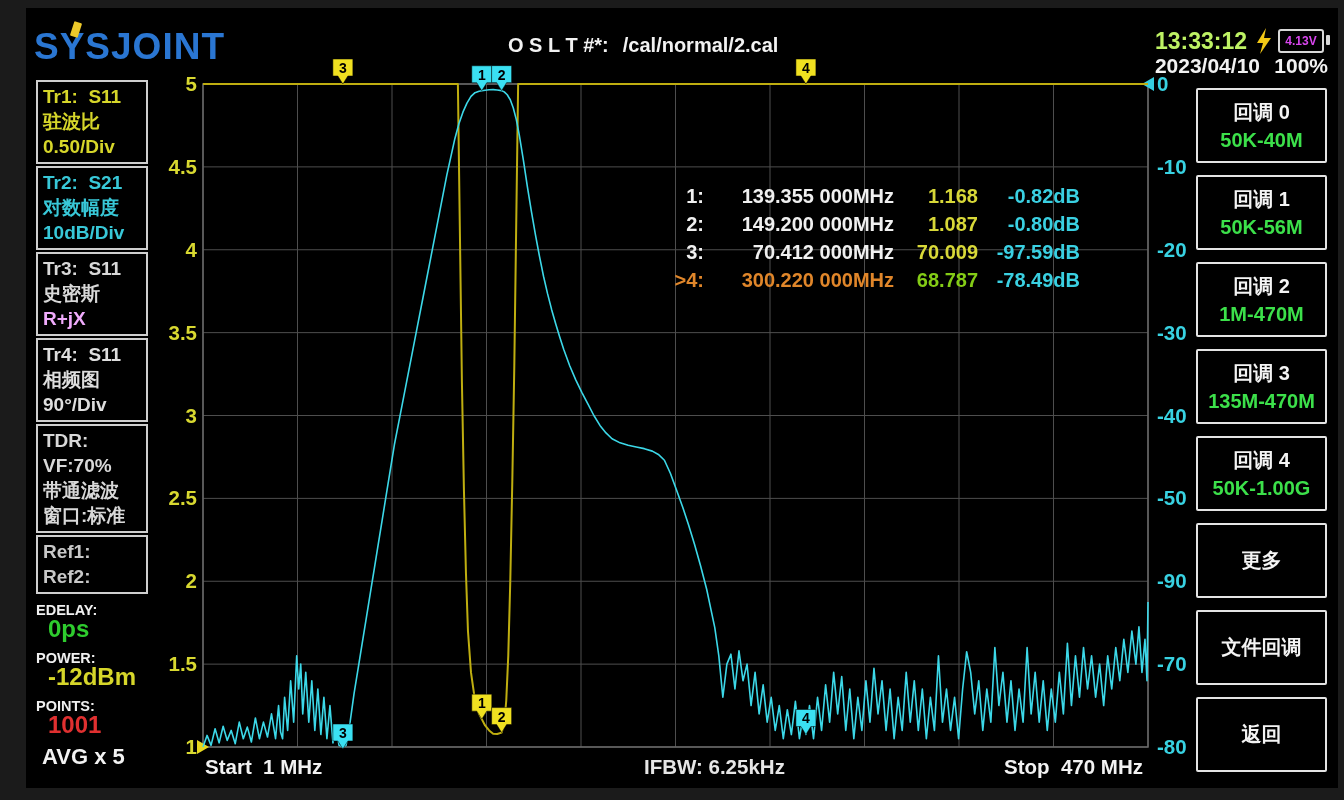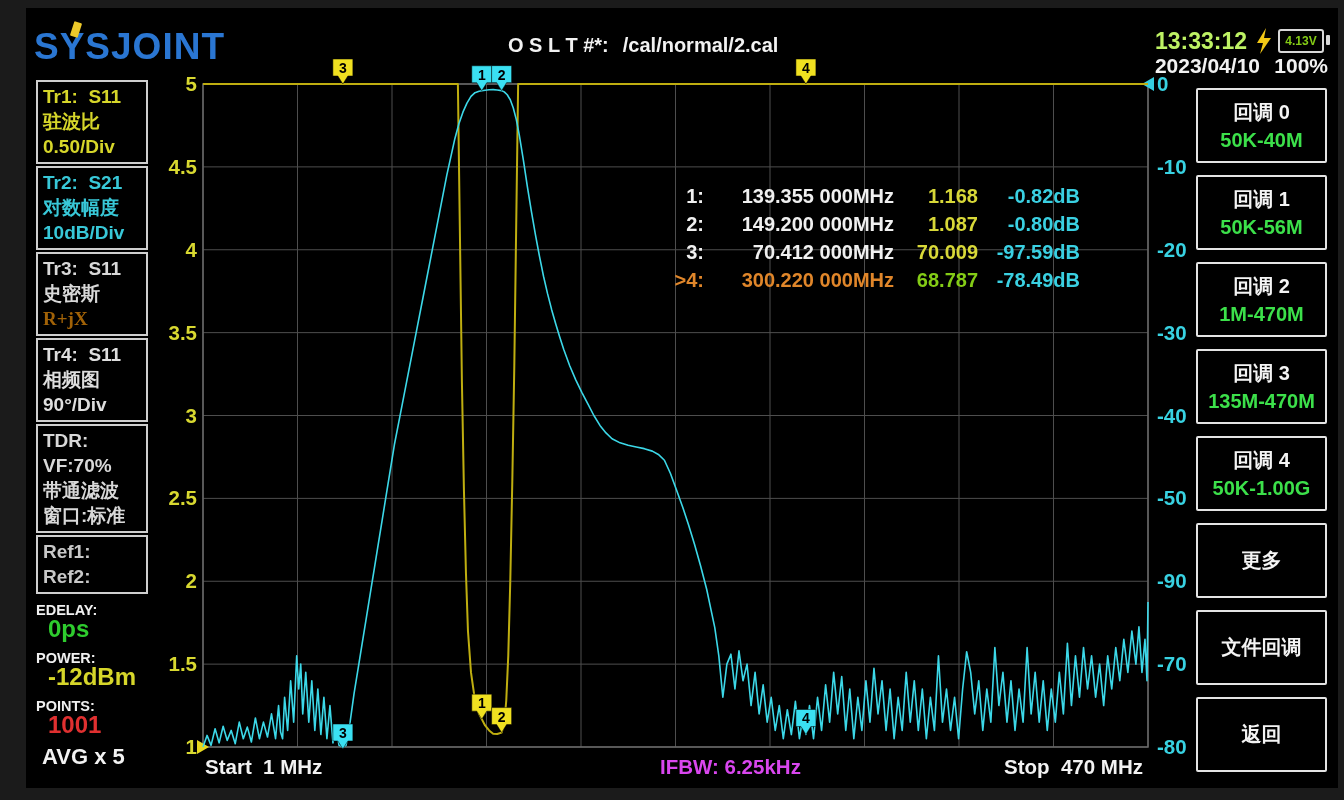--- a/index.html
+++ b/index.html
@@ -7,21 +7,21 @@
          font-family:"Liberation Sans", sans-serif;font-weight:bold;}
   .abs{position:absolute;}
   #screen{left:26px;top:8px;width:1312px;height:780px;background:#000;}
   
   #logo{left:34px;top:26px;font-size:37px;color:#2a76d2;letter-spacing:1px;}
   #logo-accent{left:72px;top:22px;width:8px;height:15px;background:#ecc82a;transform:rotate(18deg);border-radius:1px;}
   #cal-line{left:508px;top:34px;display:flex;gap:14px;font-size:20px;color:#f2f2f2;white-space:pre;}
   #time{left:1083px;top:28px;width:164px;text-align:right;font-size:23px;color:#bef264;}
   #bolt{left:1255px;top:28px;}
   #battery{left:1278px;top:29px;width:42px;height:20px;border:2px solid #d8d8d8;border-radius:3px;
-           display:flex;align-items:center;justify-content:center;font-size:12px;color:#84cc16;}
+           display:flex;align-items:center;justify-content:center;font-size:12px;color:#d946ef;}
   #battery-nub{left:1326px;top:35px;width:4px;height:10px;background:#d8d8d8;border-radius:1px;}
   #date{left:1110px;top:54px;width:150px;text-align:right;font-size:21px;color:#f2f2f2;}
   #percent{left:1272px;top:54px;width:56px;text-align:right;font-size:21px;color:#f2f2f2;}
   
   #sidebar{left:36px;top:80px;width:112px;}
   .sbox{border:2px solid #cfcfcf;margin-bottom:2px;padding:2px 0 3px 5px;background:#000;}
   .sbline{font-size:19px;line-height:25px;white-space:pre;}
   #fields{left:36px;top:592px;width:140px;}
   .fld-label{font-size:14.5px;color:#f0f0f0;margin-top:10px;}
   .fld-value{font-size:24px;line-height:22px;padding-left:12px;}
@@ -34,21 +34,21 @@
   .mrow{display:flex;height:27.8px;align-items:center;font-size:20px;white-space:pre;}
   .mcell{text-align:right;}
   
   #btn-col{left:1196px;top:88px;width:131px;}
   .panel-btn{height:75px;margin-bottom:12px;border:2px solid #e4e4e4;border-radius:2px;background:#000;
              display:flex;flex-direction:column;align-items:center;justify-content:center;gap:3px;box-sizing:border-box;cursor:pointer;}
   .pb-label{font-size:20px;color:#f4f4f4;}
   .pb-sub{font-size:20px;color:#3ce04a;}
   
   #f-start{left:205px;top:755px;font-size:20.5px;color:#f2f2f2;white-space:pre;}
-  #f-ifbw{left:660px;top:755px;font-size:20.5px;color:#d946ef;}
+  #f-ifbw{left:644px;top:755px;font-size:20.5px;color:#e5e5e5;}
   #f-stop{left:943px;top:755px;width:200px;text-align:right;font-size:20.5px;color:#f2f2f2;white-space:pre;}
   #chart-svg{left:0;top:0;pointer-events:none;}
 </style>
 </head>
 <body>
 
 <div id="stage">
   <div class="abs" id="screen"></div>
 
   <div class="abs" id="logo">SYSJOINT</div>
@@ -75,21 +75,21 @@
         <div class="sbline" style="color: rgb(214, 214, 42);">0.50/Div</div>
       </div>
       <div class="sbox">
         <div class="sbline" style="color: rgb(56, 200, 216);">Tr2:  S21</div>
         <div class="sbline" style="color: rgb(56, 200, 216);">对数幅度</div>
         <div class="sbline" style="color: rgb(56, 200, 216);">10dB/Div</div>
       </div>
       <div class="sbox">
         <div class="sbline" style="color: rgb(216, 216, 216);">Tr3:  S11</div>
         <div class="sbline" style="color: rgb(216, 216, 216);">史密斯</div>
-        <div class="sbline" style="color: #a16207; font-family: Liberation Serif, serif;">R+jX</div>
+        <div class="sbline" style="color: #f0abfc;">R+jX</div>
       </div>
       <div class="sbox">
         <div class="sbline" style="color: rgb(222, 222, 222);">Tr4:  S11</div>
         <div class="sbline" style="color: rgb(222, 222, 222);">相频图</div>
         <div class="sbline" style="color: rgb(222, 222, 222);">90°/Div</div>
       </div>
       <div class="sbox">
         <div class="sbline" style="color: rgb(216, 216, 216);">TDR:</div>
         <div class="sbline" style="color: rgb(216, 216, 216);">VF:70%</div>
         <div class="sbline" style="color: rgb(216, 216, 216);">带通滤波</div>

